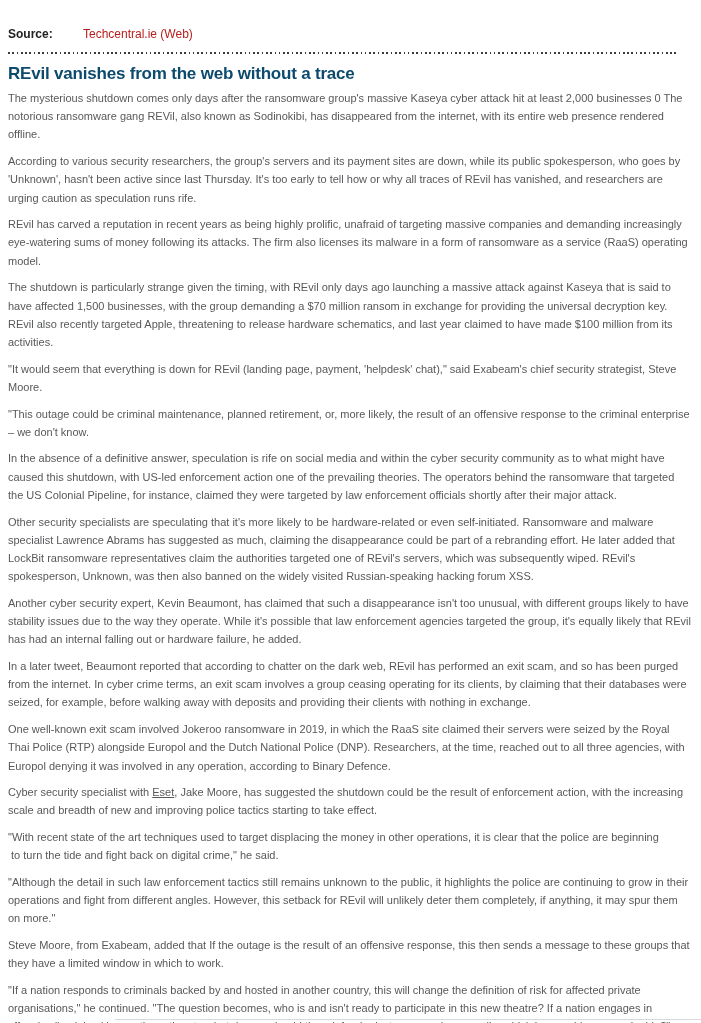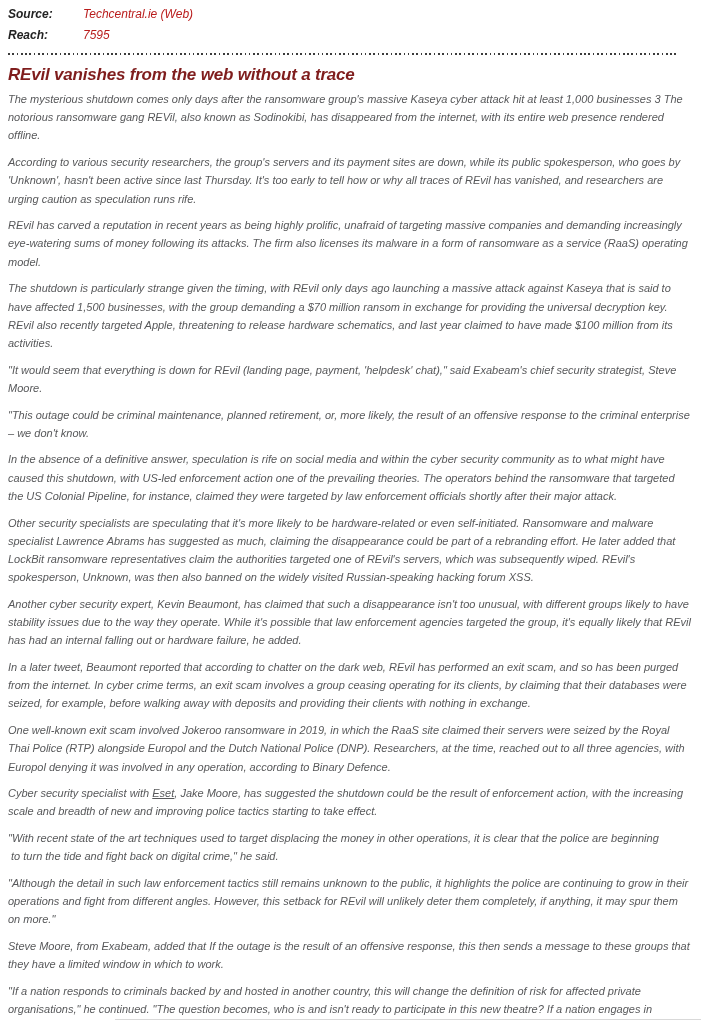--- a/index.html
+++ b/index.html
@@ -7,23 +7,22 @@
     margin: 0;
     padding: 0;
     background: #ffffff;
     font-family: "Liberation Sans", sans-serif;
   }
   .page {
     position: relative;
     width: 701px;
     height: 1023px;
     background: #ffffff;
-    padding: 4px 12px 0 8px;
+    padding: 24px 12px 0 8px;
     overflow: hidden;
-    font-style: italic;
   }
   .meta { margin: 0; }
   .meta-row {
     display: flex;
     line-height: 21px;
     font-size: 12px;
   }
   .meta-label {
     width: 75px;
     font-weight: bold;
@@ -38,21 +37,21 @@
     background: repeating-linear-gradient(
       to right,
       #3b3b3b 0px, #3b3b3b 1.6px,
       transparent 1.6px, transparent 4.3px
     );
   }
   .headline {
     margin: 10px 0 0 0;
     font-size: 17px;
     font-weight: bold;
-    color: #7f1d1d;
+    color: #0c4a6e;
     letter-spacing: -0.2px;
   }
   .article-body {
     margin-top: 5px;
     width: 684px;
     font-size: 11px;
     line-height: 18.2px;
     color: #57585a;
   }
   .para {
@@ -75,32 +74,28 @@
 </head>
 <body>
 
 <div class="page">
 
   <div class="meta">
       <div class="meta-row">
         <span class="meta-label">Source:</span>
         <span class="meta-value">Techcentral.ie (Web)</span>
       </div>
-      <div class="meta-row">
-        <span class="meta-label">Reach:</span>
-        <span class="meta-value">7595</span>
-      </div>
     </div>
 
   <div class="dotted-rule"></div>
 
   <h1 class="headline">REvil vanishes from the web without a trace</h1>
 
   <div class="article-body">
-      <p class="para">The mysterious shutdown comes only days after the ransomware group's massive Kaseya cyber attack hit at least 1,000 businesses 3 The notorious ransomware gang REVil, also known as Sodinokibi, has disappeared from the internet, with its entire web presence rendered offline.</p>
+      <p class="para">The mysterious shutdown comes only days after the ransomware group's massive Kaseya cyber attack hit at least 2,000 businesses 0 The notorious ransomware gang REVil, also known as Sodinokibi, has disappeared from the internet, with its entire web presence rendered offline.</p>
       <p class="para">According to various security researchers, the group's servers and its payment sites are down, while its public spokesperson, who goes by 'Unknown', hasn't been active since last Thursday. It's too early to tell how or why all traces of REvil has vanished, and researchers are urging caution as speculation runs rife.</p>
       <p class="para">REvil has carved a reputation in recent years as being highly prolific, unafraid of targeting massive companies and demanding increasingly eye-watering sums of money following its attacks. The firm also licenses its malware in a form of ransomware as a service (RaaS) operating model.</p>
       <p class="para">The shutdown is particularly strange given the timing, with REvil only days ago launching a massive attack against Kaseya that is said to have affected 1,500 businesses, with the group demanding a $70 million ransom in exchange for providing the universal decryption key. REvil also recently targeted Apple, threatening to release hardware schematics, and last year claimed to have made $100 million from its activities.</p>
       <p class="para">"It would seem that everything is down for REvil (landing page, payment, 'helpdesk' chat)," said Exabeam's chief security strategist, Steve Moore.</p>
       <p class="para">"This outage could be criminal maintenance, planned retirement, or, more likely, the result of an offensive response to the criminal enterprise – we don't know.</p>
       <p class="para">In the absence of a definitive answer, speculation is rife on social media and within the cyber security community as to what might have caused this shutdown, with US-led enforcement action one of the prevailing theories. The operators behind the ransomware that targeted the US Colonial Pipeline, for instance, claimed they were targeted by law enforcement officials shortly after their major attack.</p>
       <p class="para">Other security specialists are speculating that it's more likely to be hardware-related or even self-initiated. Ransomware and malware specialist Lawrence Abrams has suggested as much, claiming the disappearance could be part of a rebranding effort. He later added that LockBit ransomware representatives claim the authorities targeted one of REvil's servers, which was subsequently wiped. REvil's spokesperson, Unknown, was then also banned on the widely visited Russian-speaking hacking forum XSS.</p>
       <p class="para">Another cyber security expert, Kevin Beaumont, has claimed that such a disappearance isn't too unusual, with different groups likely to have stability issues due to the way they operate. While it's possible that law enforcement agencies targeted the group, it's equally likely that REvil has had an internal falling out or hardware failure, he added.</p>
       <p class="para">In a later tweet, Beaumont reported that according to chatter on the dark web, REvil has performed an exit scam, and so has been purged from the internet. In cyber crime terms, an exit scam involves a group ceasing operating for its clients, by claiming that their databases were seized, for example, before walking away with deposits and providing their clients with nothing in exchange.</p>
       <p class="para">One well-known exit scam involved Jokeroo ransomware in 2019, in which the RaaS site claimed their servers were seized by the Royal Thai Police (RTP) alongside Europol and the Dutch National Police (DNP). Researchers, at the time, reached out to all three agencies, with Europol denying it was involved in any operation, according to Binary Defence.</p>

